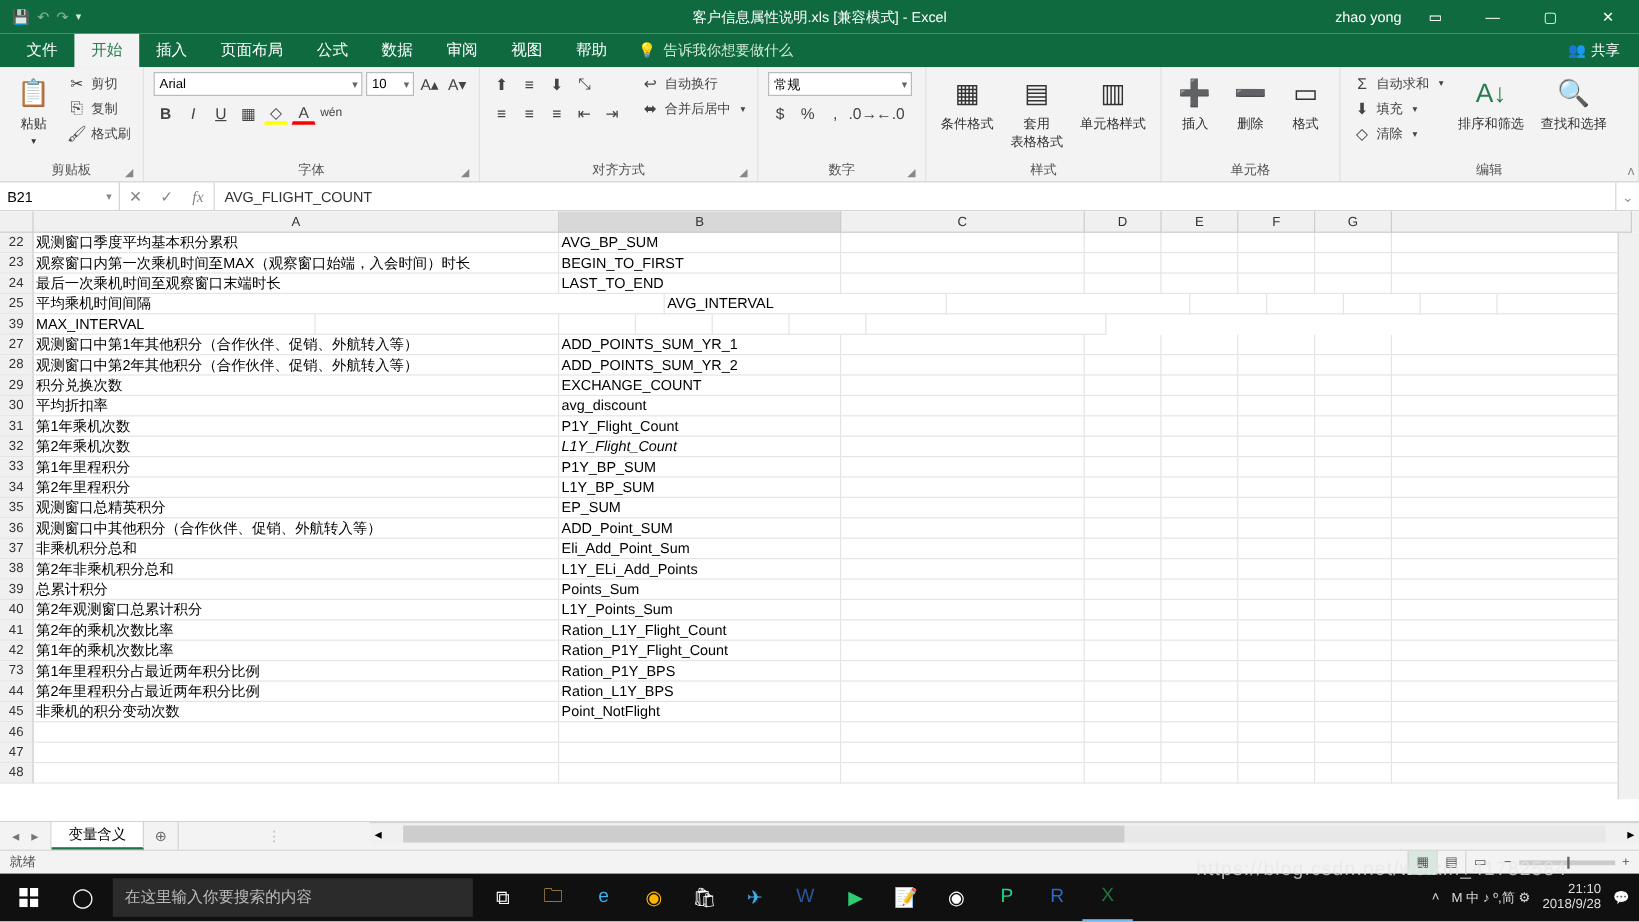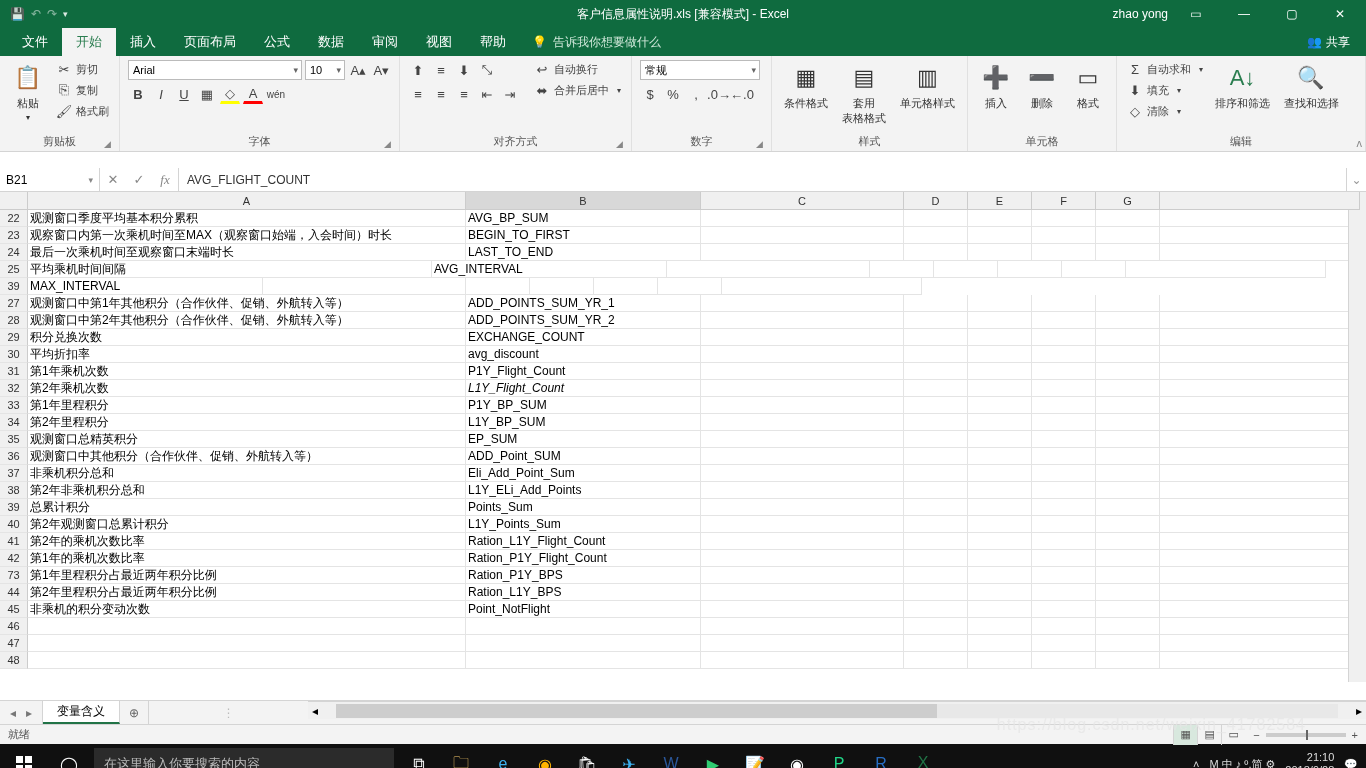--- a/index.html
+++ b/index.html
@@ -32,21 +32,21 @@
 .mini { display:flex; align-items:center; gap:4px; font-size:11px; color:#444; cursor:pointer; padding:1px 2px;}
 .mini .mi { width:16px; height:16px; display:flex; align-items:center; justify-content:center; font-size:13px;}
 .font-controls { display:flex; flex-direction:column; gap:4px; }
 .fc-row { display:flex; align-items:center; gap:3px;}
 .combo { border:1px solid #bbb; background:#fff; height:20px; font-size:11px; padding:0 16px 0 4px; display:flex; align-items:center; position:relative; cursor:pointer;}
 .combo::after { content:"▾"; position:absolute; right:3px; font-size:9px; color:#666;}
 .tbtn { width:20px; height:20px; border:1px solid transparent; display:flex; align-items:center; justify-content:center; cursor:pointer; font-size:13px; color:#444;}
 .collapse-ribbon { position:absolute; right:4px; bottom:2px; font-size:11px; color:#888; cursor:pointer;}
 
 
-.formula-bar { height:24px; border-bottom:1px solid #d4d4d4; display:flex; align-items:stretch; background:#fff;margin-top:16px;}
+.formula-bar { height:24px; border-bottom:1px solid #d4d4d4; display:flex; align-items:stretch; background:#fff;}
 .name-box { width:100px; border-right:1px solid #d4d4d4; display:flex; align-items:center; padding:0 6px; font-size:12px; position:relative;}
 .name-box::after{content:"▾"; position:absolute; right:6px; font-size:9px; color:#888;}
 .fb-btns { display:flex; align-items:center; border-right:1px solid #d4d4d4;}
 .fb-btn { width:26px; display:flex; align-items:center; justify-content:center; color:#888; cursor:pointer; font-size:13px;}
 .fx { font-style:italic; font-family:"Times New Roman";}
 .formula-input { flex:1; padding:0 8px; display:flex; align-items:center; font-size:12px; color:#333;}
 .fb-expand{ width:20px; display:flex; align-items:center; justify-content:center; color:#999; border-left:1px solid #d4d4d4; cursor:pointer;}
 
 
 .grid-area { position:relative; height: calc(768px - 28px - 28px - 96px - 24px - 24px - 20px - 40px); overflow:hidden; background:#fff;}
@@ -380,21 +380,21 @@
         <div class="cell" style="width: 438px;">最后一次乘机时间至观察窗口末端时长</div>
         <div class="cell" style="width: 235px;">LAST_TO_END</div>
         <div class="cell" style="width: 203px;"></div>
         <div class="cell" style="width: 64px;"></div>
         <div class="cell" style="width: 64px;"></div>
         <div class="cell" style="width: 64px;"></div>
         <div class="cell" style="width: 64px;"></div>
         <div class="cell" style="width: 200px;"></div>
       </div>
       <div class="row">
-        <div class="cell" style="width: 404px;">平均乘机时间间隔</div>
+        <div class="cell" style="width: 526px;">平均乘机时间间隔</div>
         <div class="cell" style="width: 235px;">AVG_INTERVAL</div>
         <div class="cell" style="width: 203px;"></div>
         <div class="cell" style="width: 64px;"></div>
         <div class="cell" style="width: 64px;"></div>
         <div class="cell" style="width: 64px;"></div>
         <div class="cell" style="width: 64px;"></div>
         <div class="cell" style="width: 200px;"></div>
       </div>
       <div class="row">
         <div class="cell" style="width: 235px;">MAX_INTERVAL</div>

